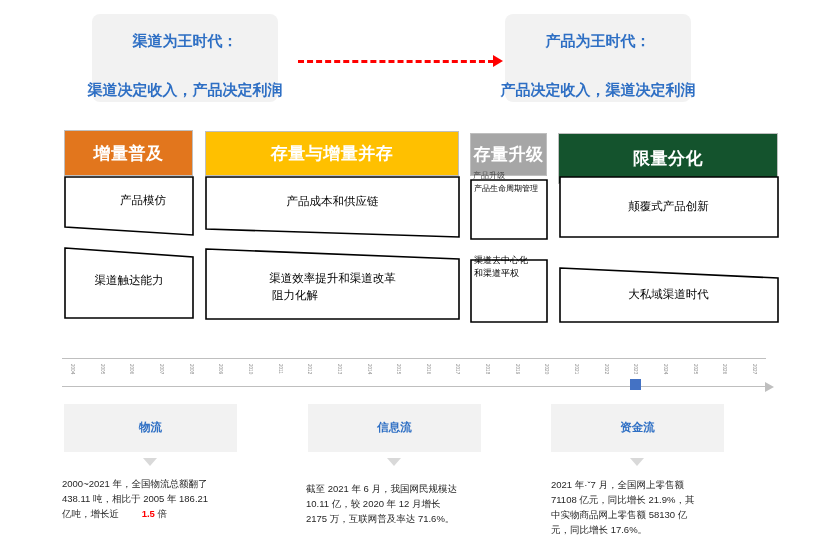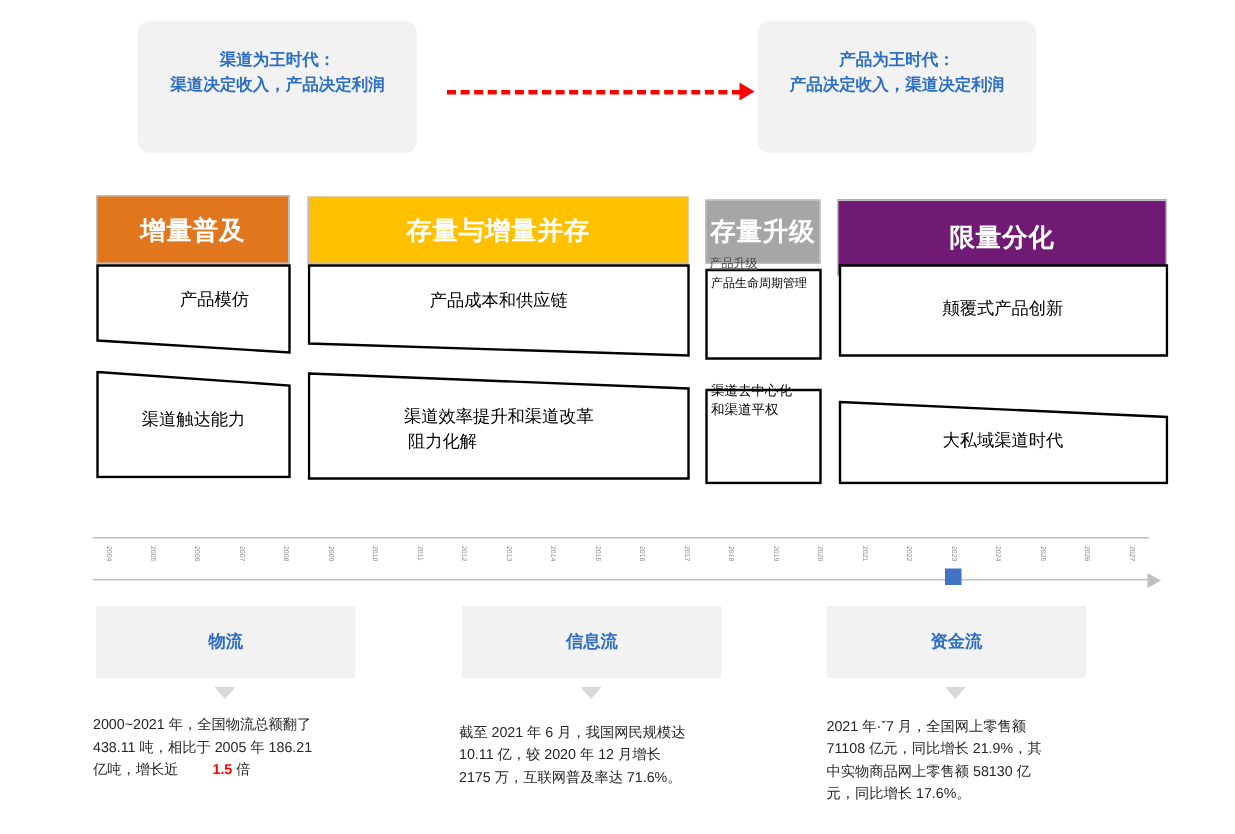--- a/index.html
+++ b/index.html
@@ -11,28 +11,29 @@
     overflow:hidden;
   }
   .abs{position:absolute;}
 
   
   .callout{
     background:#f2f2f2;
     border-radius:8px;
     color:#2e6fc4;
     font-weight:bold;
-    font-size:11px;
+    font-size:15px;
     line-height:17px;
     text-align:center;
     display:flex;
     flex-direction:column;
     align-items:center;
     padding-top:18px;
     box-sizing:border-box;
+    gap:32px;
   }
   .callout .ln{display:block;white-space:nowrap;}
 
   
   .arrow-wrap{display:flex;align-items:center;}
   .arrow-line{
     height:0;border-top:3px dashed #ff0000;flex:1;
   }
   .arrow-head{
     width:0;height:0;
@@ -140,21 +141,21 @@
 
 <div class="abs phase-bar" style="left:64px;top:130px;width:129px;height:46px;background:#e2761d;">
   <span>增量普及</span>
 </div>
 <div class="abs phase-bar" style="left:205px;top:131px;width:254px;height:45px;background:#ffc000;">
   <span>存量与增量并存</span>
 </div>
 <div class="abs phase-bar" style="left:470px;top:133px;width:77px;height:43px;background:#a6a6a6;">
   <span>存量升级</span>
 </div>
-<div class="abs phase-bar" style="left:558px;top:133px;width:220px;height:51px;background:#701a75;">
+<div class="abs phase-bar" style="left:558px;top:133px;width:220px;height:51px;background:#14532d;">
   <span>限量分化</span>
 </div>
 
 <div class="tbox" style="left:64px;top:176px;width:130px;height:60px;">
   <svg width="130" height="60">
     <polygon points="1,1 129,1 129,59 1,51" fill="#ffffff" stroke="#000000" stroke-width="1.6"></polygon>
   </svg>
   <div class="tlabel" style="top:16px;padding-left:28px;">产品模仿</div>
 </div>
 
@@ -162,21 +163,21 @@
   <svg width="255" height="62">
     <polygon points="1,1 254,1 254,61 1,53" fill="#ffffff" stroke="#000000" stroke-width="1.6"></polygon>
   </svg>
   <div class="tlabel" style="top:17px;">产品成本和供应链</div>
 </div>
 
 <div class="tbox" style="left:470px;top:172px;width:78px;height:68px;">
   <svg width="78" height="68">
     <polygon points="1,8 77,8 77,67 1,67" fill="#ffffff" stroke="#000000" stroke-width="1.6"></polygon>
   </svg>
-  <div class="tlabel tiny" style="top:-2px;left:3px;color:#3f3f3f;text-decoration:underline;">产品升级</div>
+  <div class="tlabel tiny" style="top:-2px;left:3px;color:#3f3f3f;">产品升级</div>
   <div class="tlabel tiny" style="top:11px;left:4px;">产品生命周期管理</div>
 </div>
 
 <div class="tbox" style="left:558px;top:176px;width:221px;height:62px;">
   <svg width="221" height="62">
     <polygon points="2,1 220,1 220,61 2,61" fill="#ffffff" stroke="#000000" stroke-width="1.6"></polygon>
   </svg>
   <div class="tlabel" style="top:22px;">颠覆式产品创新</div>
 </div>
 

